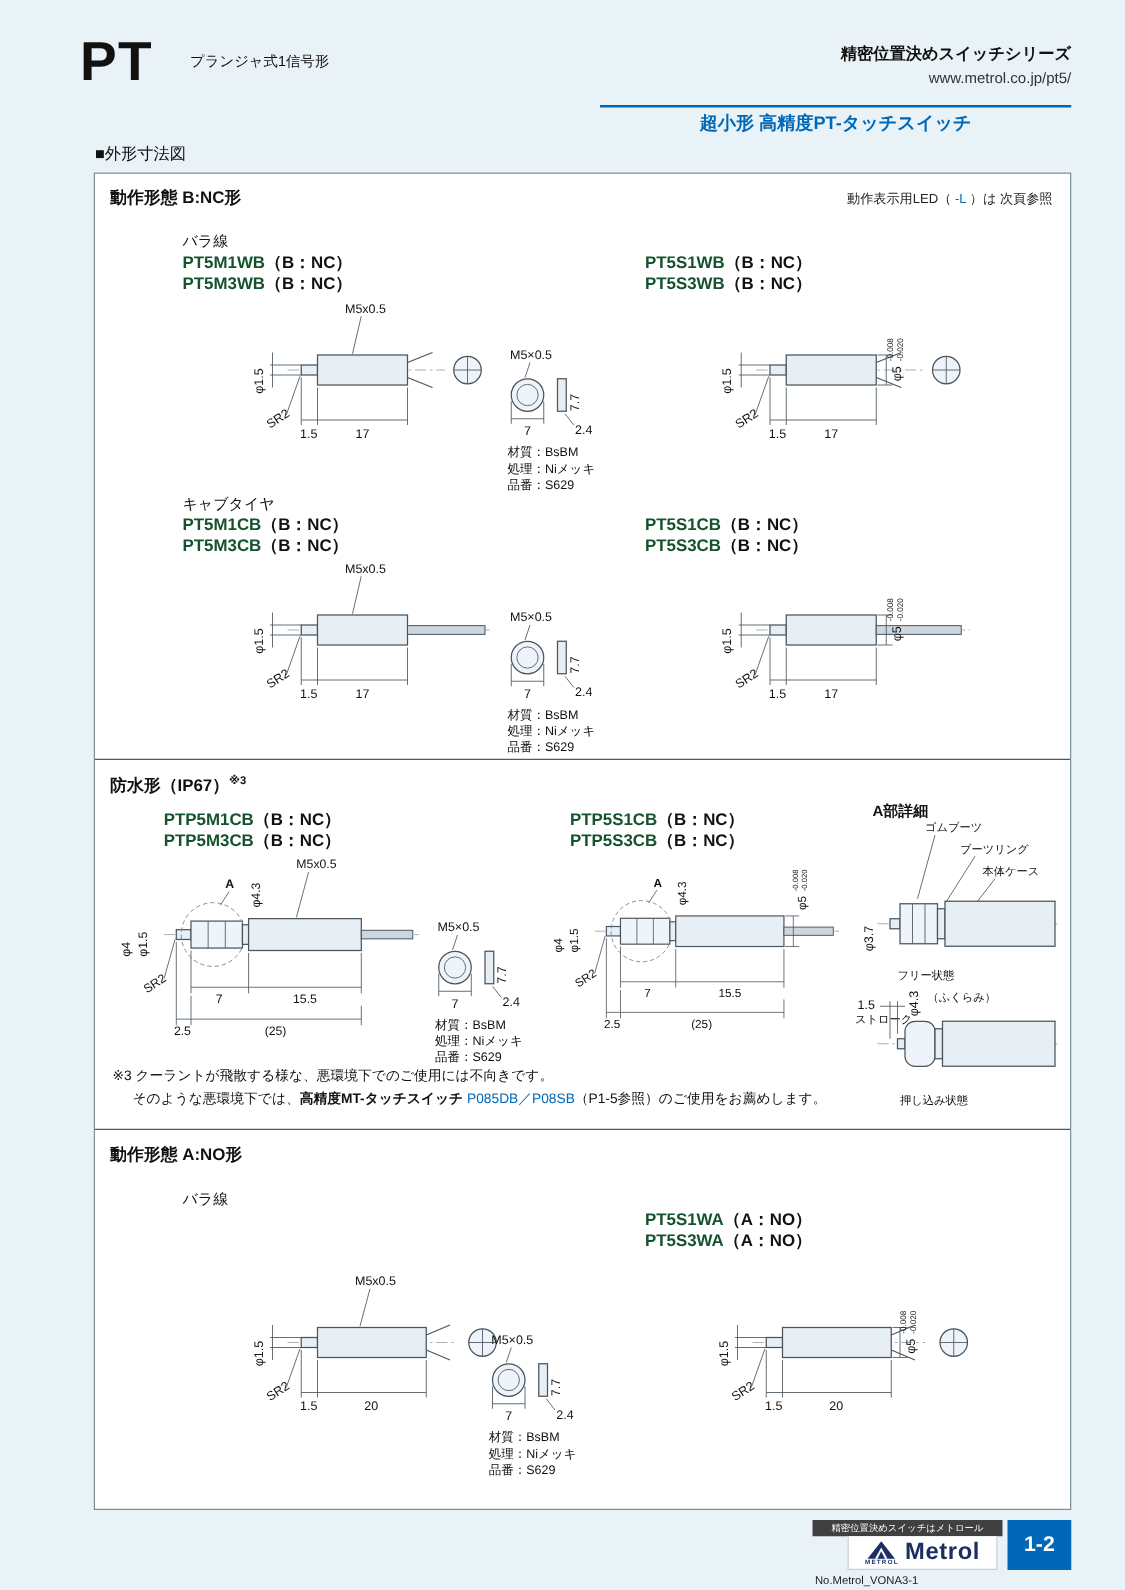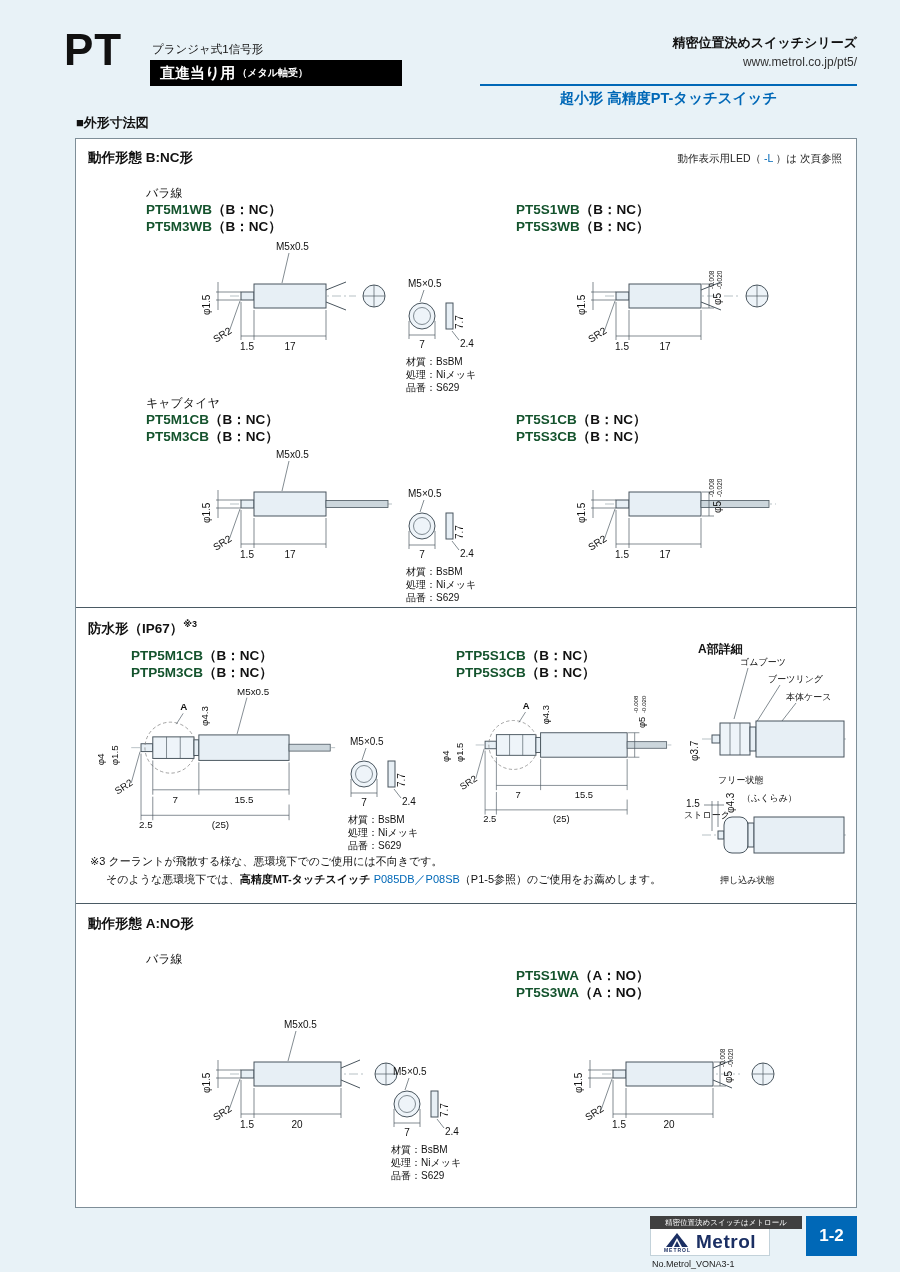--- a/index.html
+++ b/index.html
@@ -8,21 +8,21 @@
   .abs{position:absolute}
   .logo{font-size:44px;font-weight:bold;letter-spacing:1px;line-height:44px}
   .typeline{font-size:11.5px}
   .blackbar{background:#000;color:#fff;font-weight:bold;height:26px;width:252px;display:flex;align-items:center;padding:0 10px}
   .blackbar .big{font-size:15px}
   .blackbar .small{font-size:10px;font-weight:bold;margin-left:2px}
   .series{font-size:13px;font-weight:bold;text-align:right;width:357px}
   .url{font-size:12px;color:#333;text-align:right;width:357px}
   .bluerule{height:2px;background:#0068b7}
   .tagline{color:#0068b7;font-size:14.5px;font-weight:bold;text-align:center;width:377px}
-  .sectitle{font-size:13px;font-weight:bold}
+  .sectitle{font-size:13px;font-weight:normal}
   .mainbox{left:75px;top:138px;width:782px;height:1070px;background:#fff;border:1px solid #7e8e98}
   .boxtitle{font-size:13.5px;font-weight:bold}
   .lednote{font-size:10.5px;color:#222}
   .lednote .lcode{color:#0068b7}
   .grouplabel{font-size:12px}
   .model{font-size:13.5px;font-weight:bold;line-height:17px;white-space:nowrap}
   .mcode{color:#14532d}
   .divider{left:0;width:100%;border-top:1px solid #4a5a64;height:0}
   .note{font-size:11px;line-height:16px}
   .note .blue{color:#0068b7}
@@ -47,24 +47,20 @@
   .f-doc{font-size:9px;color:#222}
   .f-page{background:#0068b7;color:#fff;font-size:17px;font-weight:bold;display:flex;align-items:center;justify-content:center}
 </style>
 </head>
 <body>
 
 <div class="page">
 
   <div class="abs logo" style="left:64px;top:28px">PT</div>
   <div class="abs typeline" style="left:152px;top:42px">プランジャ式1信号形</div>
-  <div class="abs blackbar" style="left:150px;top:60px">
-    <span class="big">直進当り用</span>
-    <span class="small">（メタル軸受）</span>
-  </div>
   <div class="abs series" style="left:500px;top:34px">精密位置決めスイッチシリーズ</div>
   <div class="abs url" style="left:500px;top:55px">www.metrol.co.jp/pt5/</div>
   <div class="abs bluerule" style="left:480px;top:84px;width:377px"></div>
   <div class="abs tagline" style="left:480px;top:89px">超小形 高精度PT-タッチスイッチ</div>
 
   <div class="abs sectitle" style="left:76px;top:114px">■外形寸法図</div>
 
   <div class="abs mainbox">
 
     <div class="abs boxtitle" style="left:12px;top:10px">動作形態 B:NC形</div>
@@ -471,21 +467,21 @@
       <g>
         <path class="dl" d="M45,63 V101 M58,71 V101 M145,71 V101 M45,97 H145"></path>
         <text class="dt" x="51" y="111" text-anchor="middle">1.5</text>
         <text class="dt" x="101" y="111" text-anchor="middle">20</text>
       </g>
     </svg>
 
   </div>
 
   <div class="abs f-bar" style="left:650px;top:1216px;width:152px">精密位置決めスイッチはメトロール</div>
-  <div class="abs f-logo" style="left:650px;top:1229px;width:120px">
+  <div class="abs f-logo" style="left:678px;top:1229px;width:120px">
     <span class="f-mark">
       <svg width="24" height="16" viewBox="0 0 24 16">
         <path d="M12,1 L23,15 L1,15 Z" fill="#1b2f63"></path>
         <path d="M12,6 L17,15 L7,15 Z" fill="#ffffff"></path>
         <path d="M12,9 L15,15 L9,15 Z" fill="#1b2f63"></path>
       </svg>
       <span class="f-caps">METROL</span>
     </span>
     <span class="f-brand">Metrol</span>
   </div>

